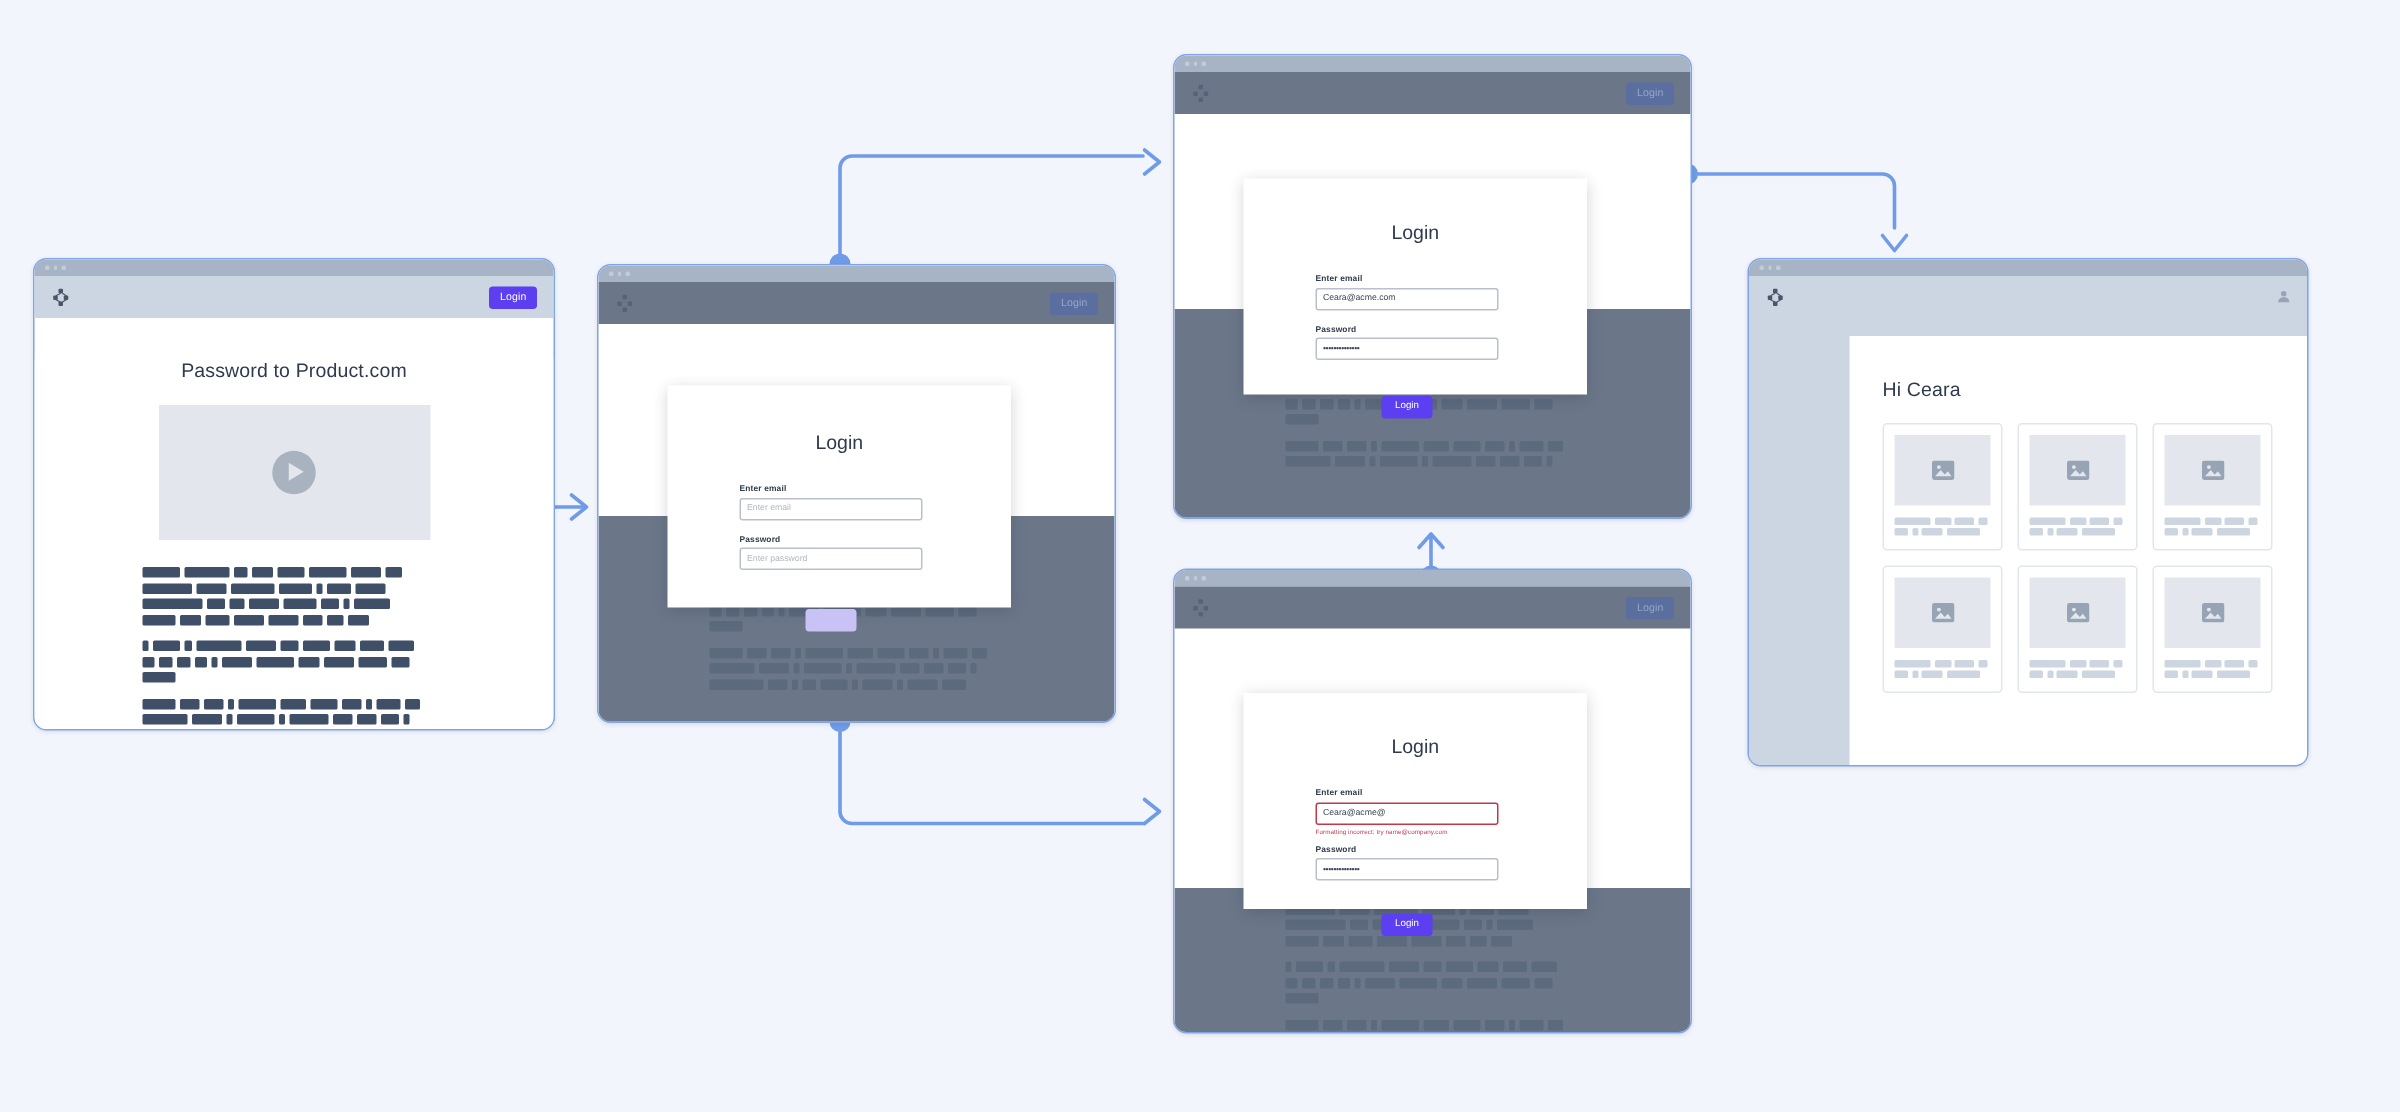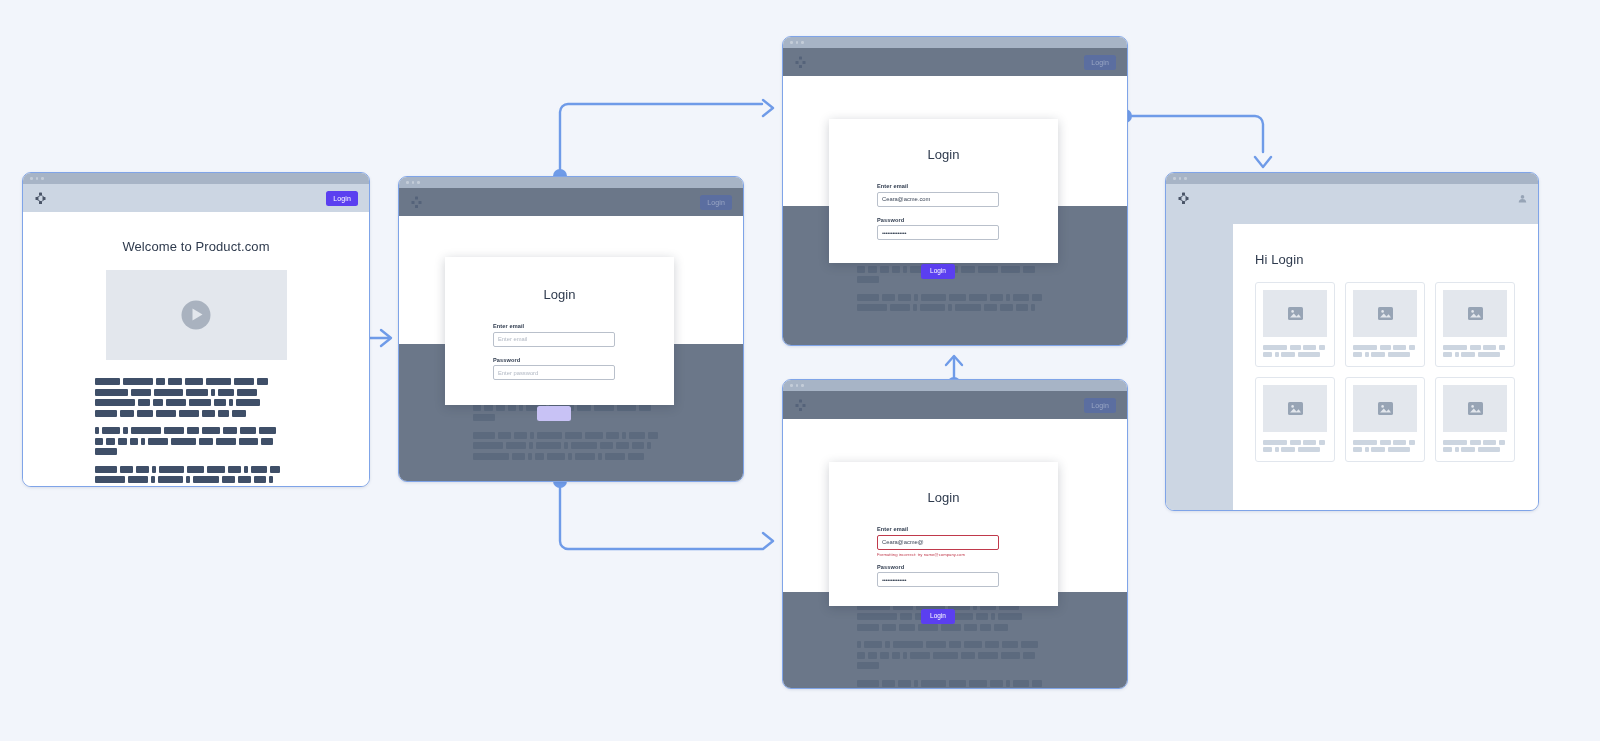--- a/index.html
+++ b/index.html
@@ -115,21 +115,21 @@
             <rect x="1.5" y="5" width="3" height="3" rx="0.6"></rect>
             <rect x="8.5" y="5" width="3" height="3" rx="0.6"></rect>
             <rect x="5" y="9" width="3" height="3" rx="0.6"></rect>
             <path d="M6.5 3.5 L3.3 5.2 M7.5 3.5 L10.2 5.2 M3.3 7.8 L6.3 9.3 M10.2 7.8 L7.6 9.3" stroke="#4a5568" stroke-width="0.8"></path>
           </g>
         </svg>
       </span>
       <span class="btn-login">Login</span>
     </div>
     <div class="body-area">
-      <div class="welcome">Welcome to Product.com</div>
+      <div class="welcome">Password to Product.com</div>
       <div class="video">
         <span class="play"></span>
       </div>
       <div class="lorem">
         <div class="lrow">
             <i class="lbar" style="width:25px"></i>
             <i class="lbar" style="width:30px"></i>
             <i class="lbar" style="width:9px"></i>
             <i class="lbar" style="width:14px"></i>
             <i class="lbar" style="width:18px"></i>
@@ -663,21 +663,21 @@
         <span>
           <svg class="avatar" viewBox="0 0 10 10">
               <g fill="#96a4b6">
             <circle cx="5" cy="3.2" r="2"></circle>
                 <path d="M0.8 9.5 a4.2 4 0 0 1 8.4 0 z"></path>
           </g>
             </svg>
         </span>
       </div>
       <div class="dash-panel" style="position:absolute;left:67px;top:40px;right:0;bottom:0;">
-        <div class="hi" style="margin:28px 0 0 22px;">Hi Login</div>
+        <div class="hi" style="margin:28px 0 0 22px;">Hi Ceara</div>
         <div class="grid" style="margin:15px 0 0 22px;">
           <div class="card">
             <div class="thumb">
               <svg viewBox="0 0 15 13">
                   <rect width="15" height="13" rx="1.6" fill="#97a4b5"></rect>
                   <circle cx="4.6" cy="4.4" r="1.3" fill="#e3e7ed"></circle>
                   <path d="M2 10.5 L5.8 6.4 L8.5 9.4 L10.6 7.2 L13 10.5 Z" fill="#e3e7ed"></path>
                 </svg>
             </div>
             <div class="cardlines">

